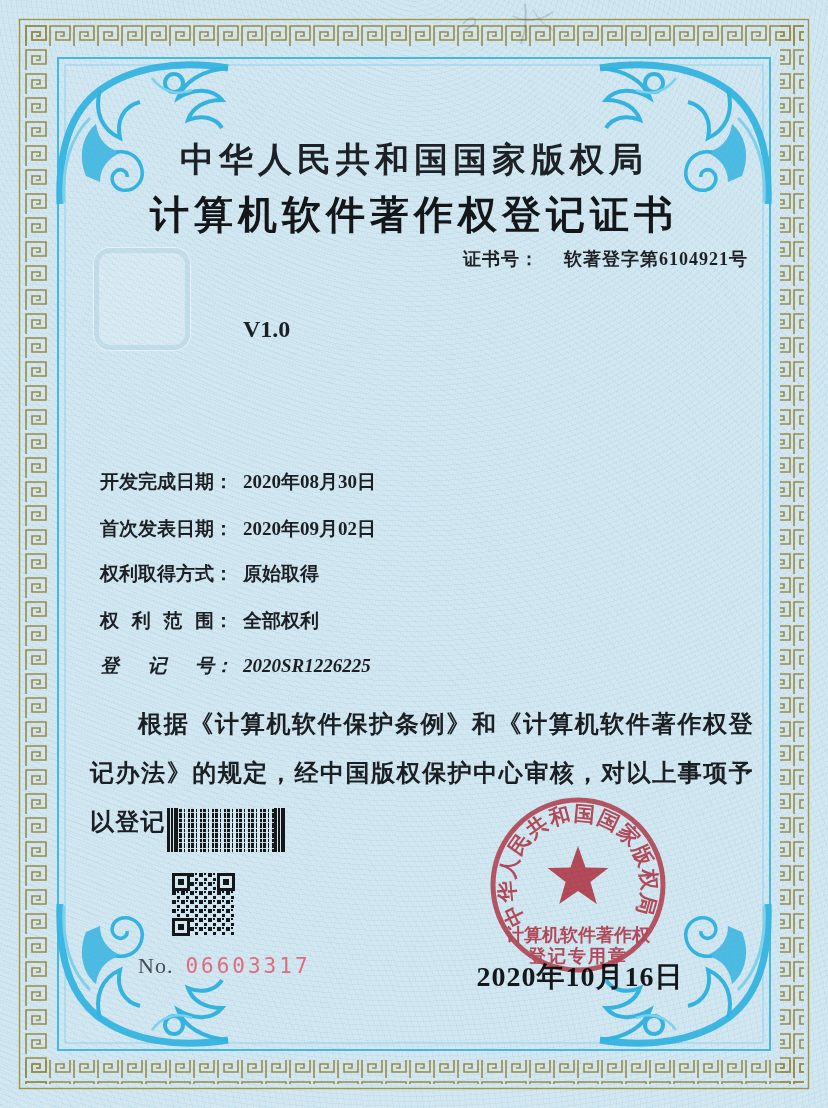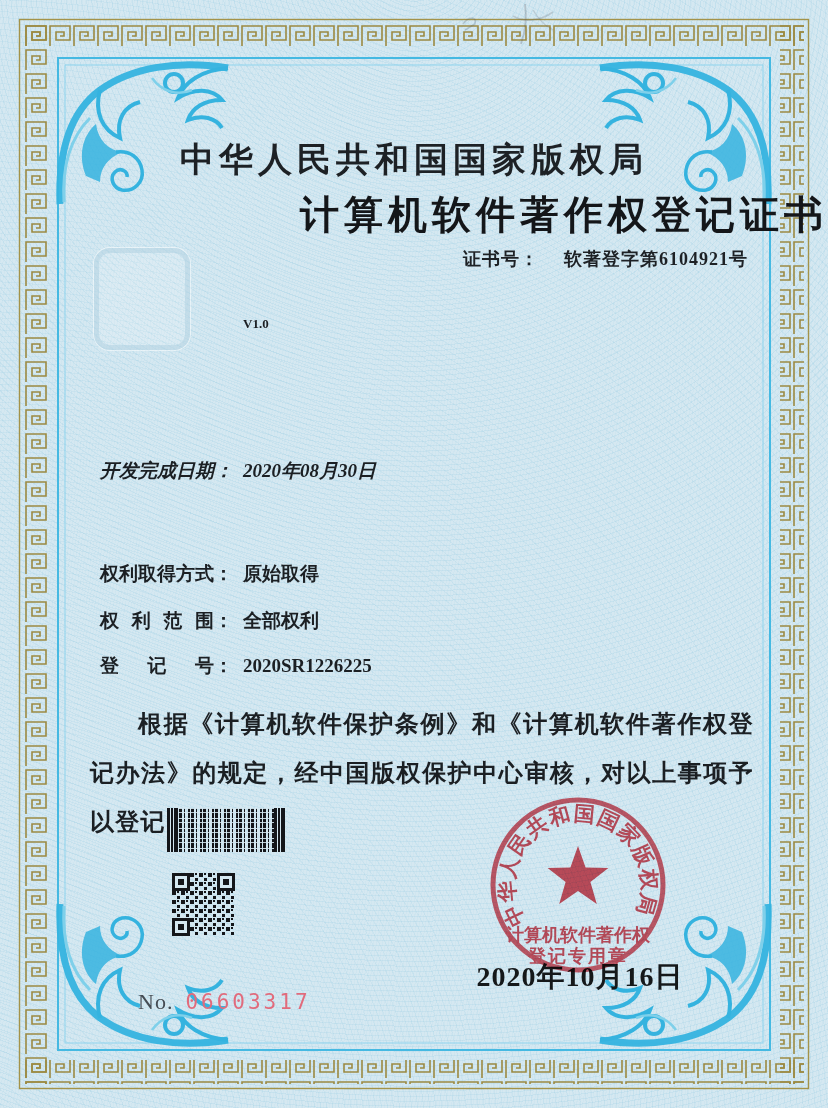--- a/index.html
+++ b/index.html
@@ -22,51 +22,51 @@
     border-radius:16px;
     background:rgba(255,255,255,.14);
     box-shadow:inset 0 0 0 5px rgba(168,205,221,.45), 0 0 0 1px rgba(255,255,255,.5);
   }
   .stray{position:absolute;opacity:.55;}
   .title1{
     position:absolute;left:0;top:137px;width:828px;text-align:center;
     font-size:34px;font-weight:700;letter-spacing:5px;color:#1d2125;white-space:nowrap;
   }
   .title2{
-    position:absolute;left:0;top:188px;width:828px;text-align:right;
+    position:absolute;left:0;top:188px;width:828px;text-align:center;
     font-size:39px;font-weight:900;letter-spacing:5px;color:#141619;white-space:nowrap;
   }
   .certno{
     position:absolute;top:247px;right:80px;
     font-size:18px;font-weight:700;letter-spacing:1px;color:#1d2125;white-space:nowrap;
   }
   .certno .gapv{margin-left:25px;}
   .row{position:absolute;left:100px;font-size:19px;font-weight:700;color:#1b1f23;white-space:nowrap;}
   .row .lbl{display:inline-block;width:114px;text-align:justify;text-align-last:justify;vertical-align:bottom;}
   .row .val{margin-left:10px;}
-  .val2{position:absolute;left:243px;font-size:13px;font-weight:700;color:#1b1f23;}
+  .val2{position:absolute;left:243px;font-size:24px;font-weight:700;color:#1b1f23;}
   .statement{
     position:absolute;left:90px;top:700px;width:664px;
     font-size:24px;font-weight:700;color:#1b1f23;
     letter-spacing:1.2px;line-height:49px;text-indent:2em;text-align:justify;
   }
   .barcode{
     position:absolute;left:167px;top:808px;width:118px;height:44px;
     background-image:
       repeating-linear-gradient(0deg, rgba(0,0,0,0) 0 3px, rgba(213,232,241,.92) 3px 4px, rgba(0,0,0,0) 4px 9px, rgba(213,232,241,.85) 9px 10px),
       repeating-linear-gradient(90deg, #14161a 0 3px, rgba(0,0,0,0) 3px 5px, #14161a 5px 6px, rgba(0,0,0,0) 6px 9px, #14161a 9px 11px, rgba(0,0,0,0) 11px 12px);
   }
   .barcode::before,.barcode::after{
     content:"";position:absolute;top:0;bottom:0;width:11px;
     background:repeating-linear-gradient(90deg,#14161a 0 3px,#d5e8f1 3px 4px,#14161a 4px 6px,#d5e8f1 6px 7px,#14161a 7px 11px);
   }
   .barcode::before{left:0;}
   .barcode::after{right:0;}
   .qr{position:absolute;left:172px;top:873px;}
-  .serialrow{position:absolute;left:138px;top:953px;white-space:nowrap;margin-top:36px;}
+  .serialrow{position:absolute;left:138px;top:953px;white-space:nowrap;}
   .serial-prefix{font-size:22px;color:#454c54;letter-spacing:1px;}
   .serial-number{
     font-family:"DejaVu Sans Mono",monospace;
     font-size:21px;color:#e16b7c;letter-spacing:3px;margin-left:12px;
   }
   .issue-date{
     position:absolute;left:460px;top:958px;width:240px;text-align:center;
     font-size:28px;font-weight:700;letter-spacing:1px;color:#15181a;white-space:nowrap;
   }
   .stamp{position:absolute;left:478px;top:788px;opacity:.92;mix-blend-mode:multiply;}
@@ -120,34 +120,37 @@
 
   <div class="title1">中华人民共和国国家版权局</div>
   <div class="title2">计算机软件著作权登记证书</div>
   <div class="certno">
     <span>证书号：</span><span class="gapv">软著登字第6104921号</span>
   </div>
 
   <div class="val2" style="top:316px;">V1.0</div>
 
 
-  <div class="row" style="top:458px;font-style:italic;">
+  <div class="row" style="top:469px;">
     <span class="lbl">开发完成日期</span><span>：</span><span class="val">2020年08月30日</span>
   </div>
 
+  <div class="row" style="top:516px;">
+    <span class="lbl">首次发表日期</span><span>：</span><span class="val">2020年09月02日</span>
+  </div>
 
   <div class="row" style="top:608px;">
     <span class="lbl">权利范围</span><span>：</span><span class="val">全部权利</span>
   </div>
 
   <div class="row" style="top:561px;">
     <span class="lbl">权利取得方式</span><span>：</span><span class="val">原始取得</span>
   </div>
 
-  <div class="row" style="top:653px;">
+  <div class="row" style="top:653px;font-style:italic;">
     <span class="lbl">登记号</span><span>：</span><span class="val">2020SR1226225</span>
   </div>
 
   <div class="statement">根据《计算机软件保护条例》和《计算机软件著作权登记办法》的规定，经中国版权保护中心审核，对以上事项予以登记。</div>
 
   <div class="barcode"></div>
 
   <svg class="qr" width="63" height="63" viewBox="0 0 63 63">
     <defs>
       <pattern id="qm" width="9" height="9" patternUnits="userSpaceOnUse">

